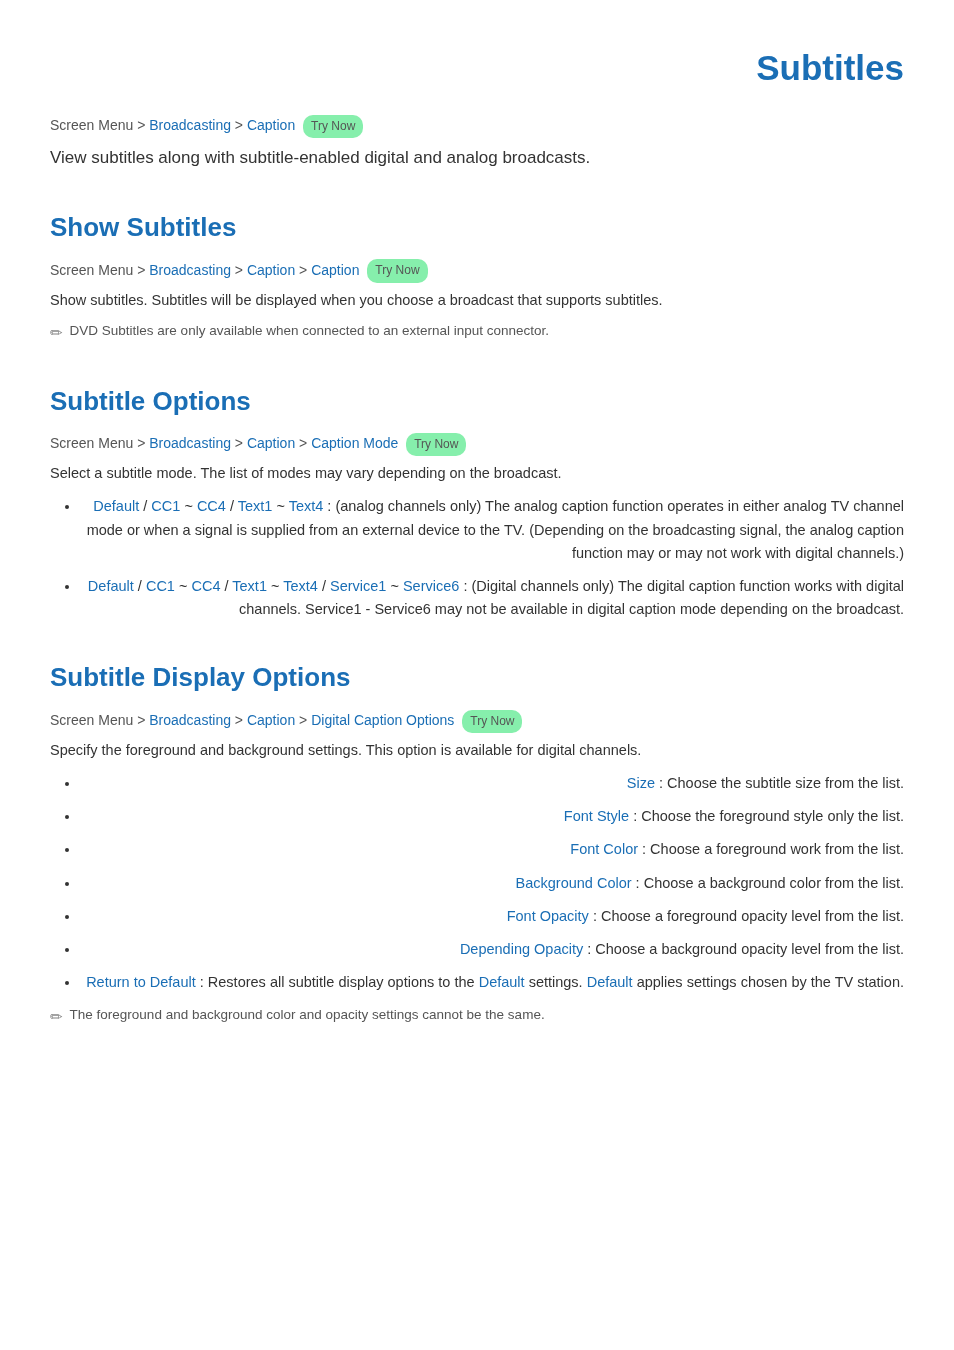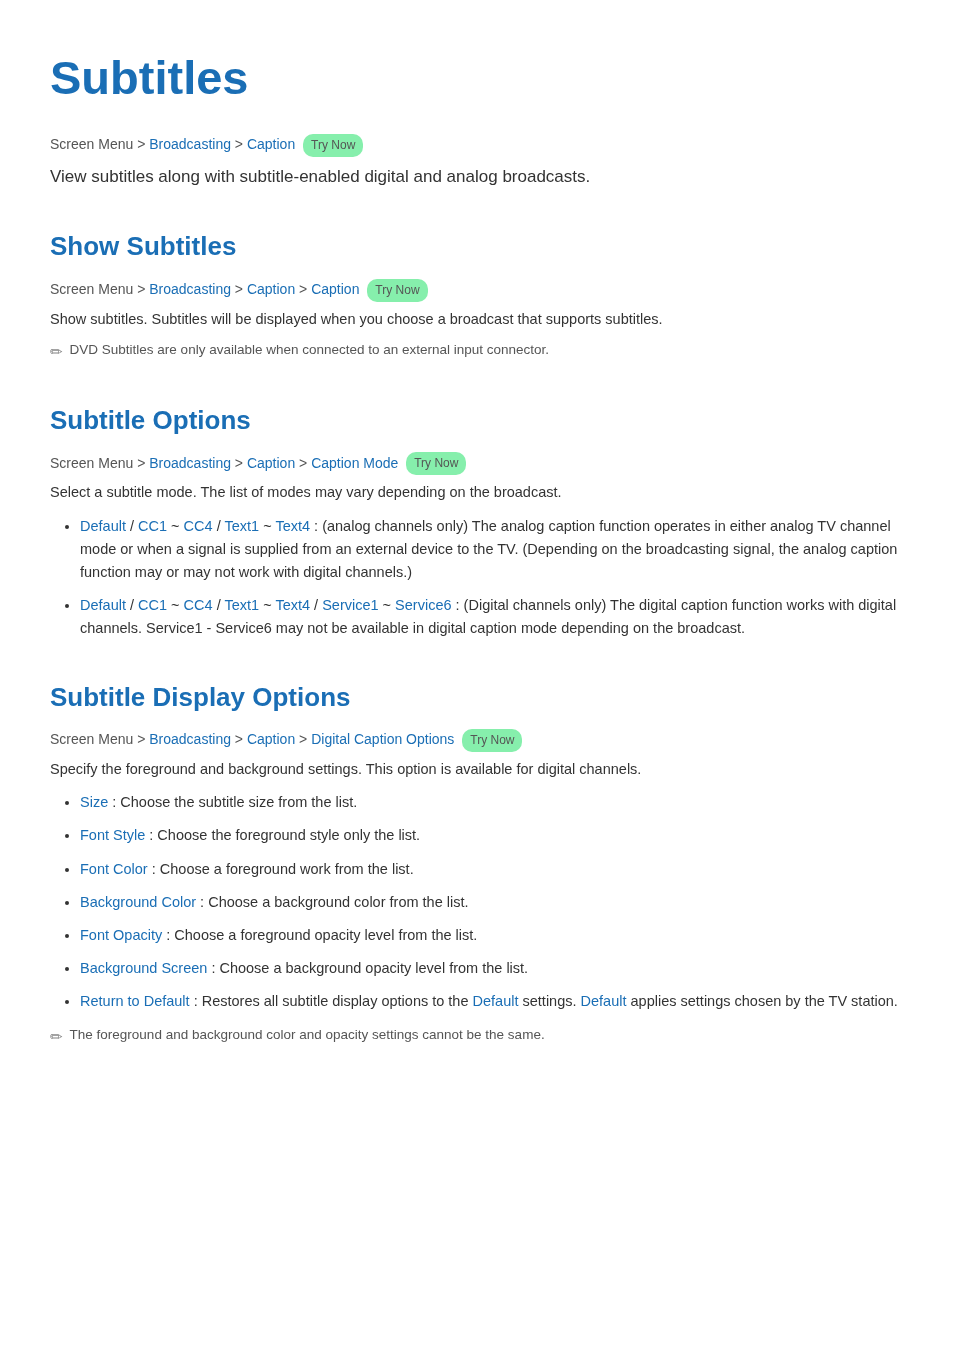--- a/index.html
+++ b/index.html
@@ -6,24 +6,25 @@
     body {
       font-family: Arial, sans-serif;
       font-size: 15px;
       color: #333;
       background: #fff;
       padding: 40px 50px;
       line-height: 1.6;
       max-width: 954px;
     }
     h1 {
-      font-size: 47px;
+      font-size: 35px;
       font-weight: bold;
       color: #1a6eb5;
       margin-bottom: 18px;
+      text-align: right;
     }
     h2 {
       font-size: 26px;
       font-weight: bold;
       color: #1a6eb5;
       margin-bottom: 10px;
       margin-top: 36px;
     }
     .breadcrumb {
       font-size: 14px;
@@ -59,20 +60,21 @@
       margin-bottom: 4px;
     }
     .note-icon {
       color: #888;
       font-size: 15px;
       margin-top: 1px;
       flex-shrink: 0;
     }
     ul {
       margin: 10px 0 10px 30px;
+      text-align: right;
     }
     ul li {
       margin-bottom: 10px;
       font-size: 14.5px;
       color: #333;
     }
     .link {
       color: #1a6eb5;
       font-weight: normal;
     }
@@ -191,21 +193,21 @@
     </li>
     <li>
       <span class="link">Background Color</span>
       <span>: Choose a background color from the list.</span>
     </li>
     <li>
       <span class="link">Font Opacity</span>
       <span>: Choose a foreground opacity level from the list.</span>
     </li>
     <li>
-      <span class="link">Background Screen</span>
+      <span class="link">Depending Opacity</span>
       <span>: Choose a background opacity level from the list.</span>
     </li>
     <li>
       <span class="link">Return to Default</span>
       <span>: Restores all subtitle display options to the </span>
       <span class="link">Default</span>
       <span> settings. </span>
       <span class="link">Default</span>
       <span> applies settings chosen by the TV station.</span>
     </li>

